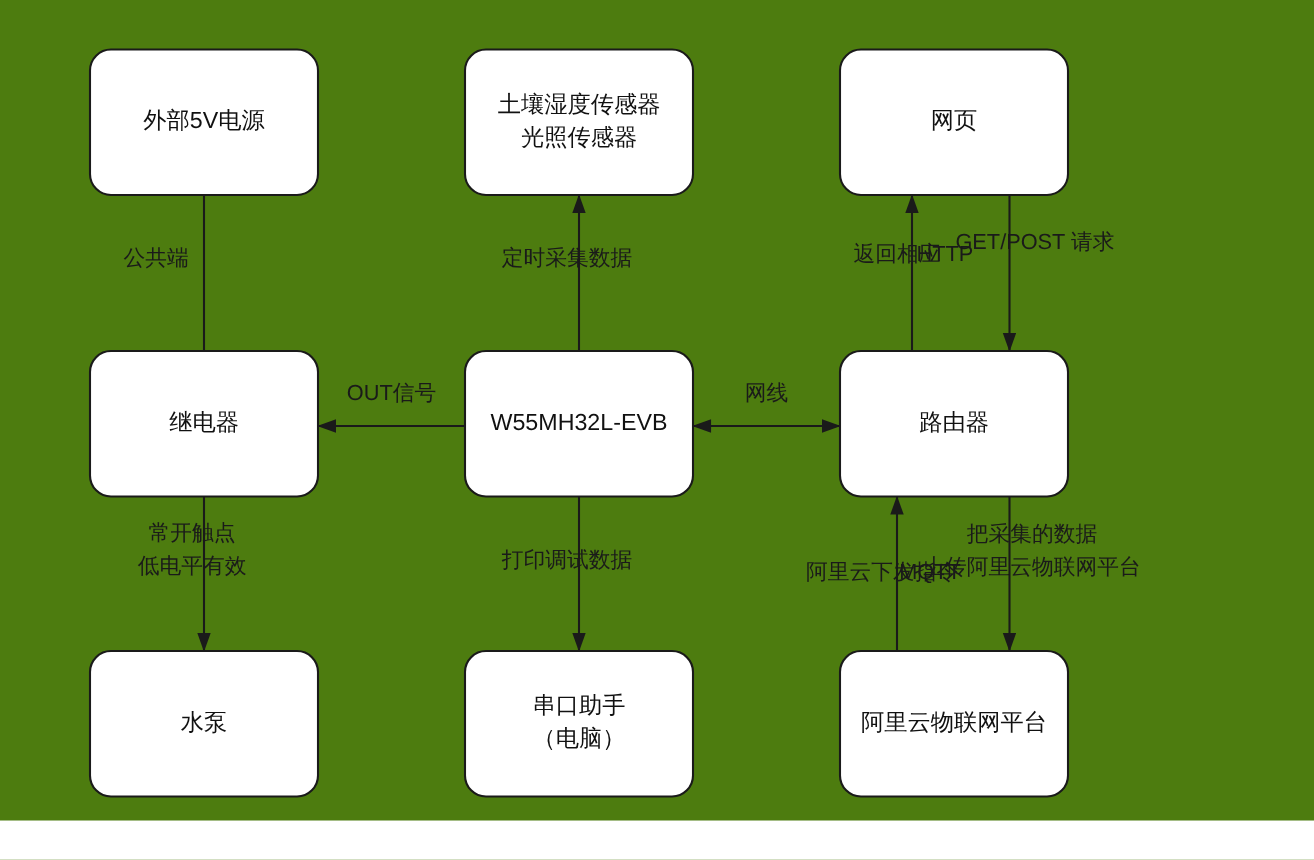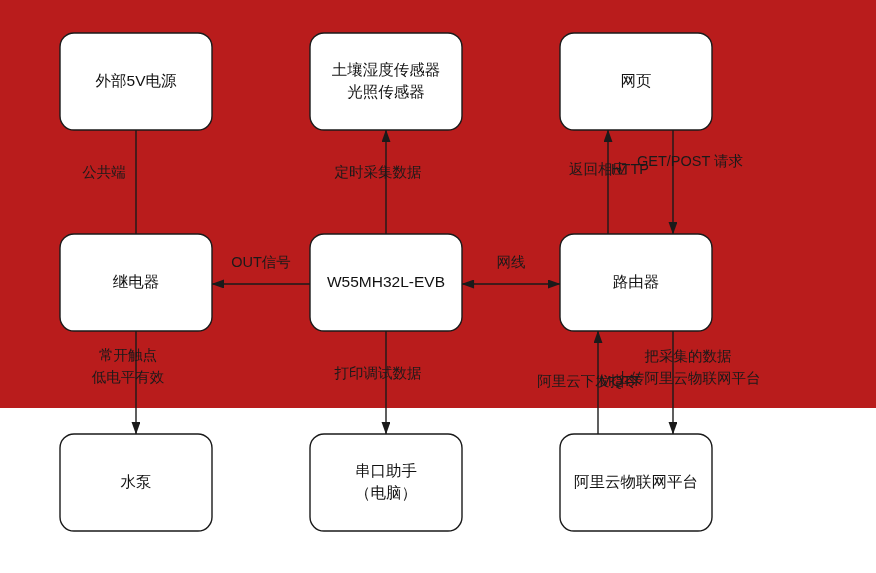--- a/index.html
+++ b/index.html
@@ -9,22 +9,22 @@
   }
   body {
     width: 876px;
     height: 573px;
     font-family: "Liberation Sans", "DejaVu Sans", sans-serif;
     overflow: hidden;
   }
   #diagram-root {
     position: relative;
     width: 876px;
-    height: 408px;
-    background: #b91c1c;
+    height: 547px;
+    background: #4d7c0f;
   }
   svg#diagram-canvas {
     position: absolute;
     left: 0;
     top: 0;
     width: 876px;
     height: 573px;
     display: block;
   }
   .node-box {

